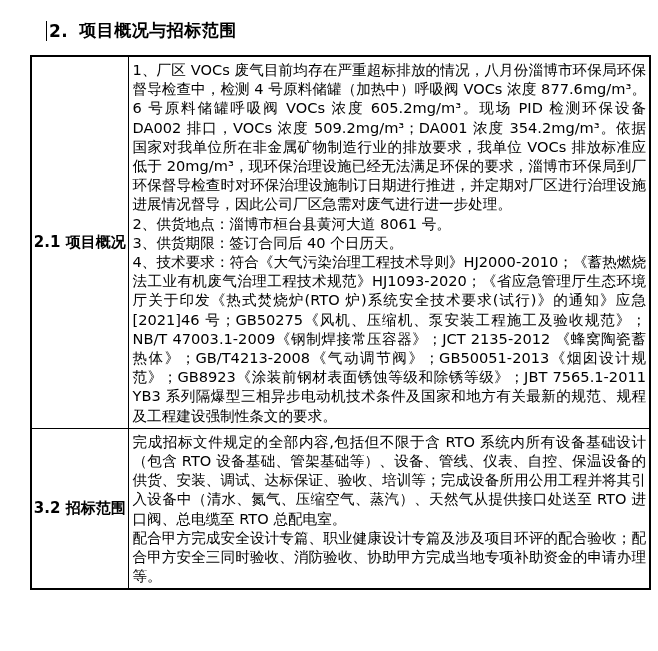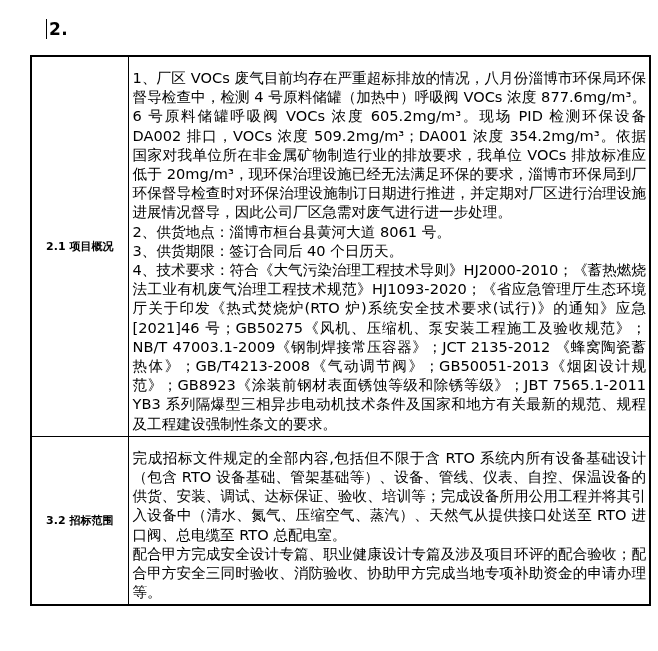--- a/index.html
+++ b/index.html
@@ -44,42 +44,43 @@
   }
   .doc-table td {
     border: 1px solid #000;
     vertical-align: top;
   }
   td.label-cell {
     width: 97px;
     vertical-align: middle;
     text-align: center;
     font-weight: bold;
-    font-size: 11px;
+    font-size: 15px;
     white-space: nowrap;
   }
   td.content-cell {
-    padding: 11px 3px 3px 4px;
+    padding: 3px 3px 3px 4px;
     font-size: 14.6px;
     line-height: 19.2px;
     text-align: justify;
     text-justify: inter-ideograph;
   }
   td.content-cell p { margin: 0; }
   tr.row-overview td { height: 371px; }
   tr.row-scope td { height: 148px; }
 </style>
 </head>
 <body>
 
 <div class="page">
 
   <div class="heading">
     <span class="cursor-bar"></span>
     <span class="heading-number">2.</span>
+    <span class="heading-title">项目概况与招标范围</span>
   </div>
 
   <table class="doc-table">
     <tbody>
       <tr class="row-overview">
         <td class="label-cell">2.1 项目概况</td>
         <td class="content-cell">
           <p>1、厂区 VOCs 废气目前均存在严重超标排放的情况，八月份淄博市环保局环保督导检查中，检测 4 号原料储罐（加热中）呼吸阀 VOCs 浓度 877.6mg/m³。6 号原料储罐呼吸阀 VOCs 浓度 605.2mg/m³。现场 PID 检测环保设备 DA002 排口，VOCs 浓度 509.2mg/m³；DA001 浓度 354.2mg/m³。依据国家对我单位所在非金属矿物制造行业的排放要求，我单位 VOCs 排放标准应低于 20mg/m³，现环保治理设施已经无法满足环保的要求，淄博市环保局到厂环保督导检查时对环保治理设施制订日期进行推进，并定期对厂区进行治理设施进展情况督导，因此公司厂区急需对废气进行进一步处理。</p>
           <p>2、供货地点：淄博市桓台县黄河大道 8061 号。</p>
           <p>3、供货期限：签订合同后 40 个日历天。</p>

